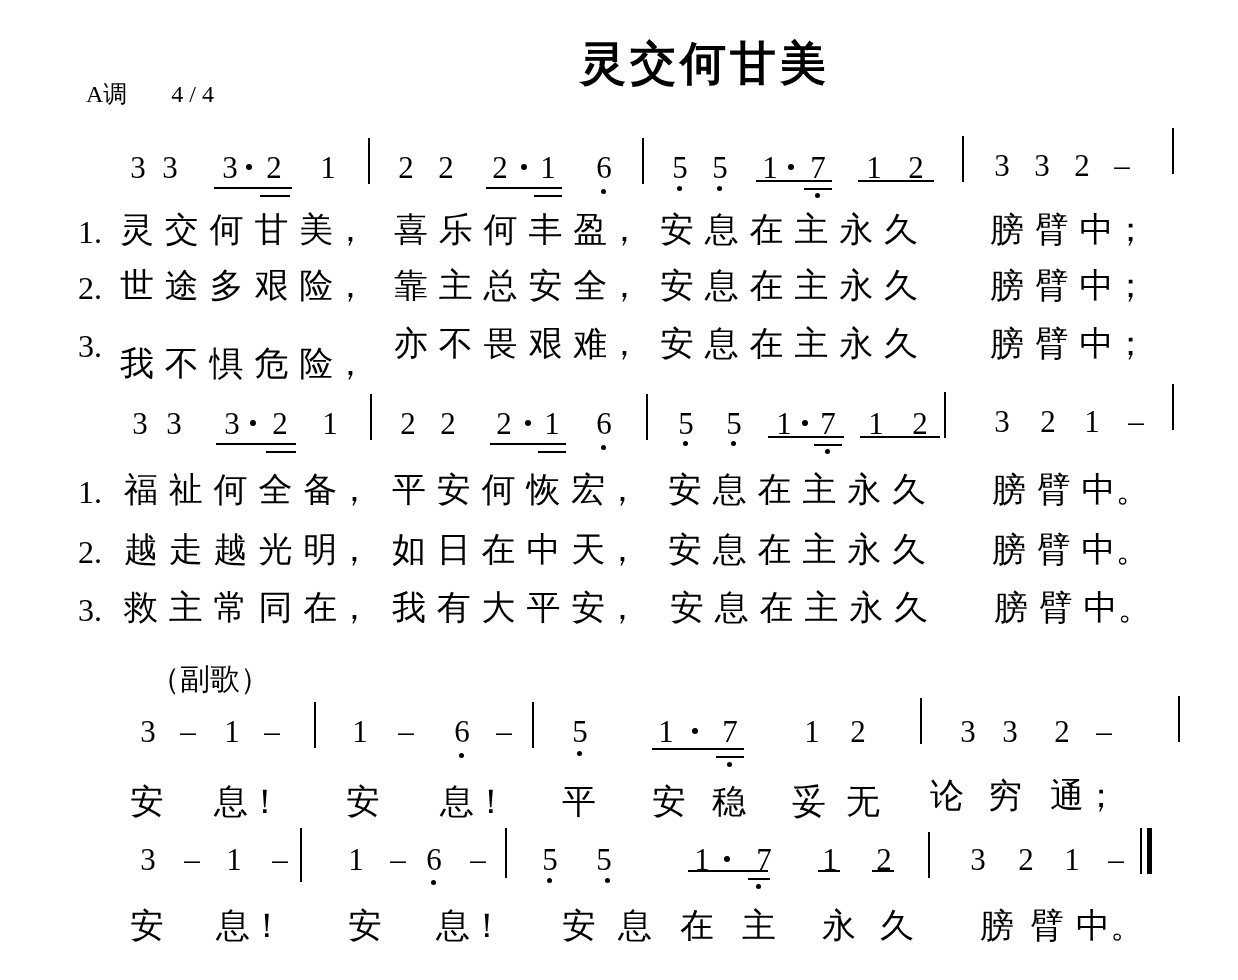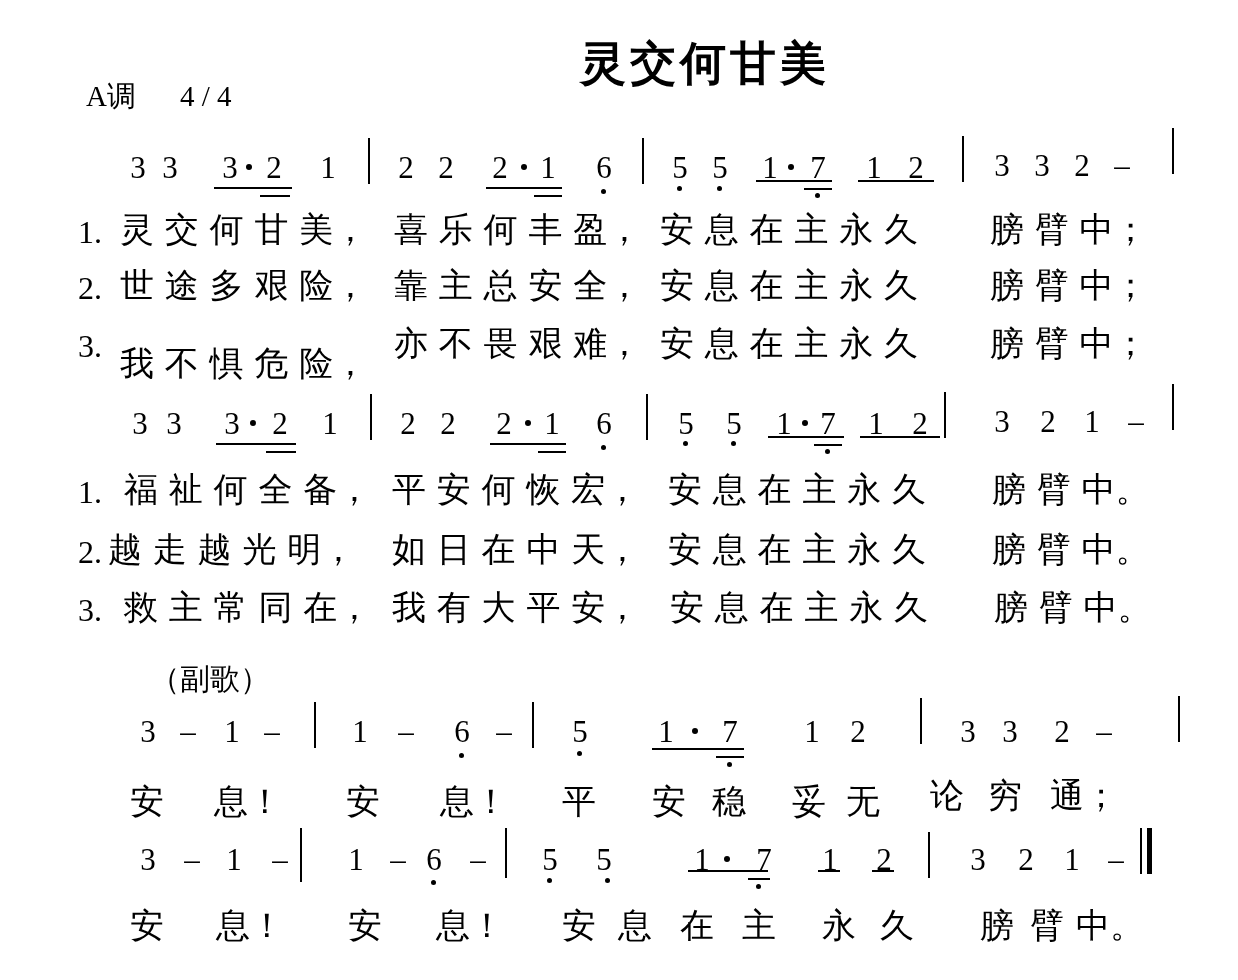--- a/index.html
+++ b/index.html
@@ -1,19 +1,19 @@
 <!DOCTYPE html>
 <html><head>
 <meta charset="utf-8">
 <style>
   html, body { margin: 0; padding: 0; background: #ffffff; }
   body { width: 1238px; height: 980px; position: relative; overflow: hidden; color: #000; font-family: "Liberation Serif", "DejaVu Serif", serif; }
   .abs { position: absolute; }
   .title { left: 580px; top: 40px; font-size: 46px; font-weight: bold; font-family: "DejaVu Sans", "Liberation Sans", sans-serif; letter-spacing: 4px; line-height: 1; }
-  .key { left: 86px; top: 82px; font-size: 29px; line-height: 1; white-space: pre; }
+  .key { left: 86px; top: 82px; font-size: 24px; line-height: 1; white-space: pre; }
   .key .k { margin-right: 44px; }
   .note { position: absolute; font-size: 31px; line-height: 1; width: 24px; text-align: center; }
   .dash { position: absolute; font-size: 31px; line-height: 1; width: 24px; text-align: center; }
   .dot-below { position: absolute; width: 5px; height: 5px; border-radius: 50%; background: #000; }
   .aug-dot { position: absolute; width: 6px; height: 6px; border-radius: 50%; background: #000; }
   .uline { position: absolute; height: 2px; background: #000; }
   .bar { position: absolute; width: 2px; background: #000; }
   .bar-thick { position: absolute; width: 5px; background: #000; }
   .lyric { position: absolute; font-size: 34px; line-height: 1; font-family: "DejaVu Sans", "Liberation Sans", sans-serif; white-space: nowrap; }
   .vnum { position: absolute; font-size: 32px; line-height: 1; font-family: "Liberation Serif", serif; }
@@ -135,21 +135,21 @@
 </div>
 
 <div>
   <span class="vnum" style="left:78px;top:476px">1.</span>
   <span class="lyric" style="left:124px;top:472px">福 祉 何 全 备，</span>
   <span class="lyric" style="left:392px;top:472px">平 安 何 恢 宏，</span>
   <span class="lyric" style="left:668px;top:472px">安 息 在 主 永 久</span>
   <span class="lyric" style="left:992px;top:472px">膀 臂 中。</span>
 
   <span class="vnum" style="left:78px;top:536px">2.</span>
-  <span class="lyric" style="left:108px;top:532px">越 走 越 光 明，</span>
+  <span class="lyric" style="left:124px;top:532px">越 走 越 光 明，</span>
   <span class="lyric" style="left:392px;top:532px">如 日 在 中 天，</span>
   <span class="lyric" style="left:668px;top:532px">安 息 在 主 永 久</span>
   <span class="lyric" style="left:992px;top:532px">膀 臂 中。</span>
 
   <span class="vnum" style="left:78px;top:594px">3.</span>
   <span class="lyric" style="left:124px;top:590px">救 主 常 同 在，</span>
   <span class="lyric" style="left:392px;top:590px">我 有 大 平 安，</span>
   <span class="lyric" style="left:670px;top:590px">安 息 在 主 永 久</span>
   <span class="lyric" style="left:994px;top:590px">膀 臂 中。</span>
 </div>

